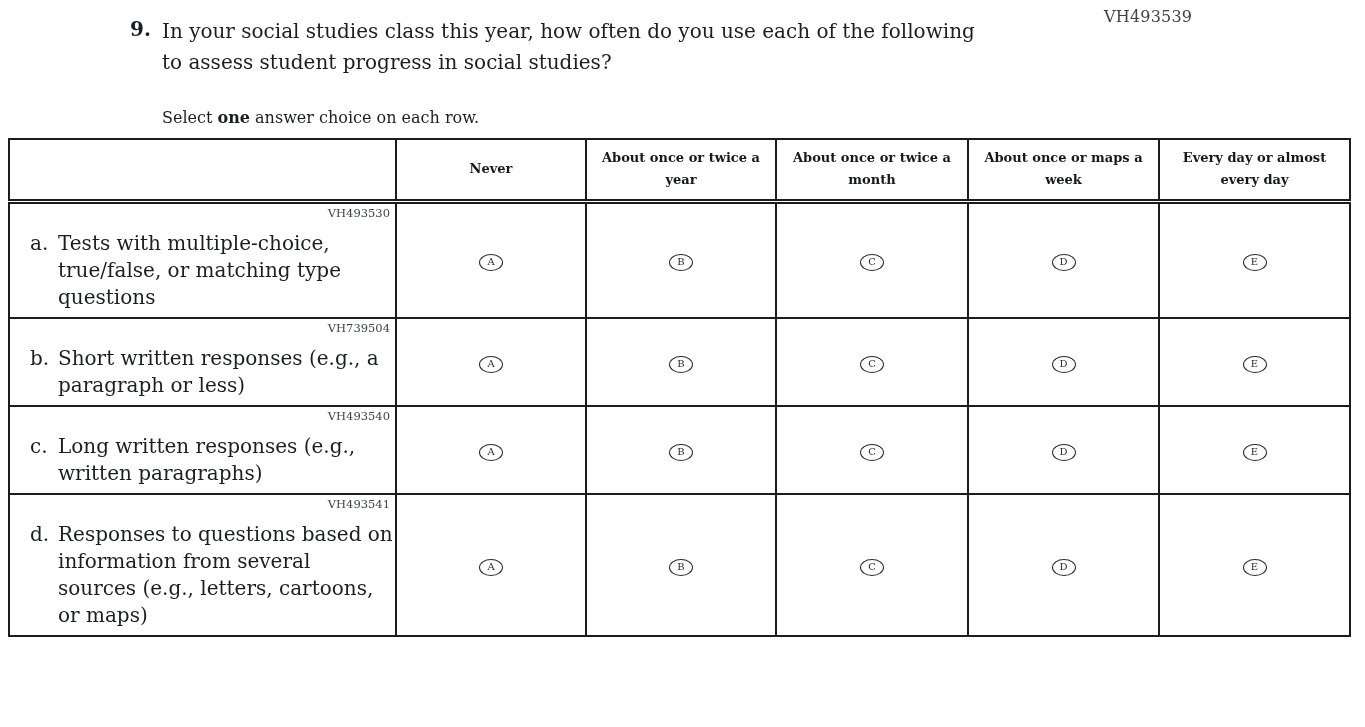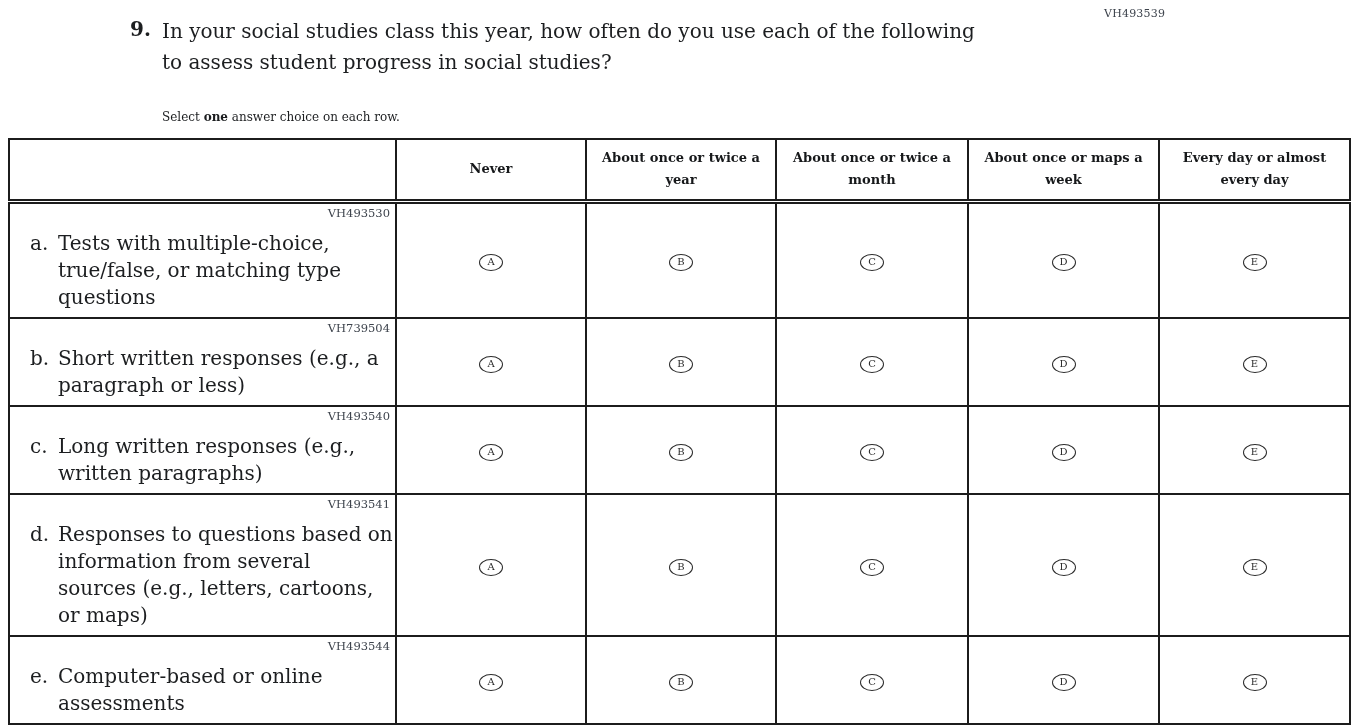--- a/index.html
+++ b/index.html
@@ -7,21 +7,21 @@
     width: 1365px; height: 727px;
     background: #ffffff;
     font-family: "DejaVu Serif", "Liberation Serif", serif;
     color: #1c1e20;
     overflow: hidden;
     position: relative;
   }
   .page-code {
     position: absolute;
     left: 1104px; top: 7px;
-    font-size: 11px;
+    font-size: 16px;
     letter-spacing: 0.2px;
     color: #3d434c;
   }
   .question-block {
     position: absolute;
     left: 130px; top: 16px;
   }
   .q-number {
     position: absolute;
     left: 0; top: 0;
@@ -31,21 +31,21 @@
   }
   .q-text {
     margin-left: 32px;
     width: 822px;
     font-size: 20px;
     line-height: 31px;
   }
   .q-instruction {
     margin-left: 32px;
     margin-top: 26px;
-    font-size: 12px;
+    font-size: 16px;
     line-height: 27px;
   }
   .q-instruction b { font-weight: bold; }
 
   table.matrix {
     position: absolute;
     left: 8px; top: 138px;
     width: 1341px;
     border-collapse: collapse;
     table-layout: fixed;
@@ -179,26 +179,14 @@
       <span class="item-letter">d.</span>
       <div>Responses to questions based on information from several sources (e.g., letters, cartoons, or maps)</div>
     </td>
     <td class="opt-cell"><span class="bubble">A</span></td>
     <td class="opt-cell"><span class="bubble">B</span></td>
     <td class="opt-cell"><span class="bubble">C</span></td>
     <td class="opt-cell"><span class="bubble">D</span></td>
     <td class="opt-cell"><span class="bubble">E</span></td>
   </tr>
 
-  <tr style="height:86px">
-    <td class="item-cell">
-      <span class="item-code">VH493544</span>
-      <span class="item-letter">e.</span>
-      <div>Computer-based or online assessments</div>
-    </td>
-    <td class="opt-cell"><span class="bubble">A</span></td>
-    <td class="opt-cell"><span class="bubble">B</span></td>
-    <td class="opt-cell"><span class="bubble">C</span></td>
-    <td class="opt-cell"><span class="bubble">D</span></td>
-    <td class="opt-cell"><span class="bubble">E</span></td>
-  </tr>
 </tbody>
   </table>
 
 </body></html>

